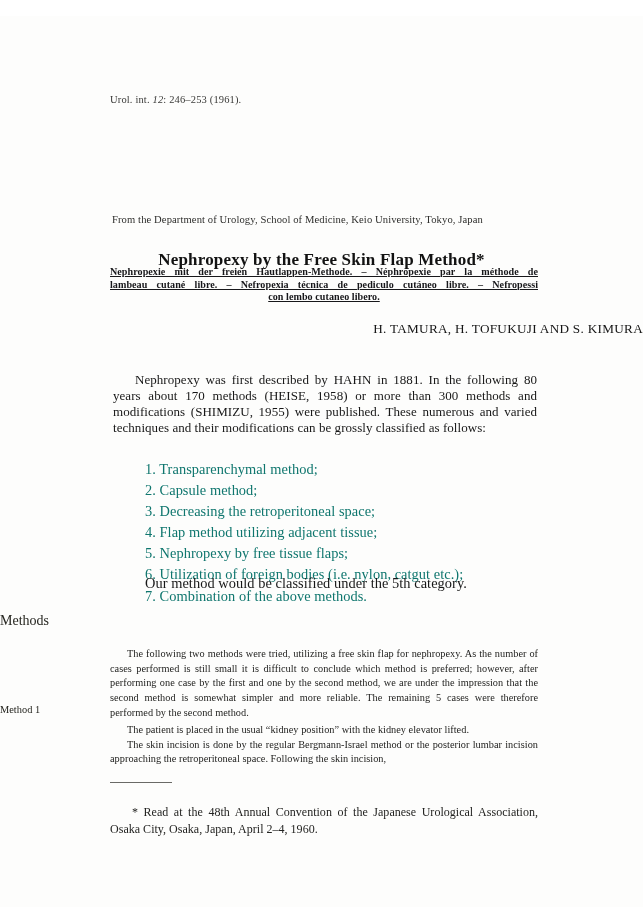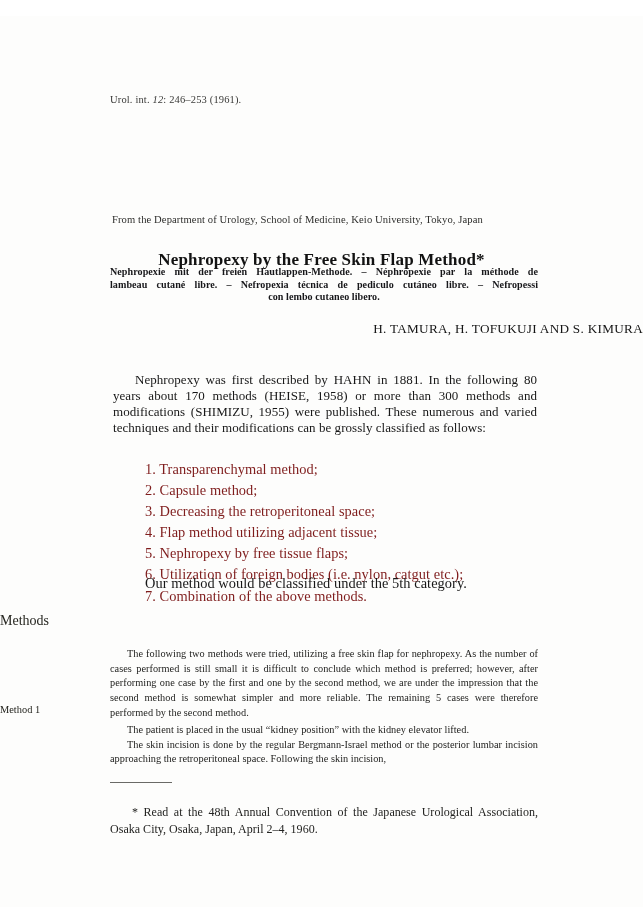--- a/index.html
+++ b/index.html
@@ -66,20 +66,21 @@
     position: absolute;
     left: 110px;
     top: 250px;
     width: 428px;
     font-size: 10.1px;
     font-weight: bold;
     line-height: 12.6px;
     color: #17171a;
     text-align: justify;
     letter-spacing: 0.05px;
+    text-decoration: underline;
   }
   .subtitle .st-line {
     display: block;
   }
   .subtitle .st-line.l1,
   .subtitle .st-line.l2 {
     text-align: justify;
     text-align-last: justify;
   }
   .subtitle .st-line.l3 {
@@ -112,21 +113,21 @@
     text-indent: 22px;
     letter-spacing: 0.05px;
   }
   .method-list {
     position: absolute;
     left: 145px;
     top: 443px;
     width: 400px;
     font-size: 14.4px;
     line-height: 21.1px;
-    color: #7f1d1d;
+    color: #0f766e;
     letter-spacing: 0.05px;
   }
   .method-list .li {
     display: block;
     white-space: nowrap;
   }
   .closing-line {
     position: absolute;
     left: 145px;
     top: 559px;

